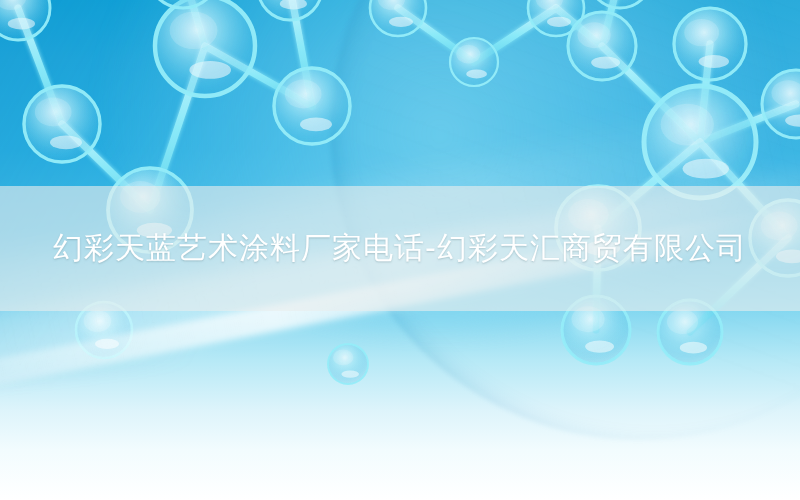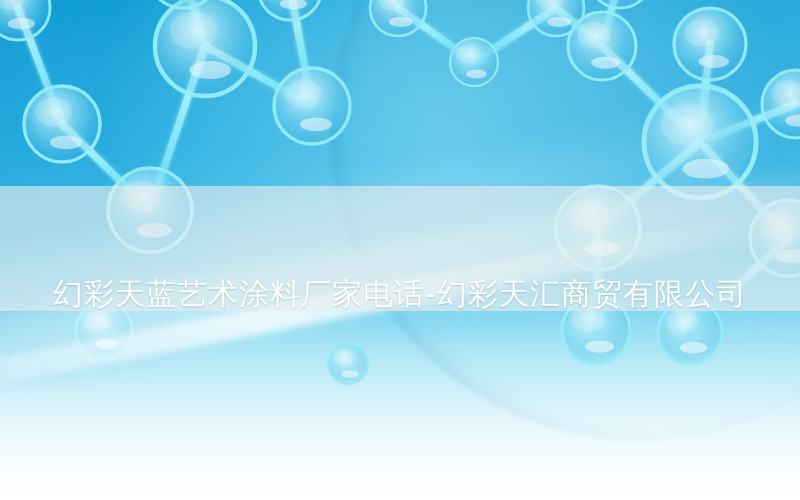--- a/index.html
+++ b/index.html
@@ -95,21 +95,20 @@
   
   .title{
     position:absolute;left:0;top:186px;width:800px;height:125px;
     display:flex;align-items:center;justify-content:center;
     color:#ffffff;
     font-size:30px;
     letter-spacing:1px;
     white-space:nowrap;
     font-family:"DejaVu Sans","Liberation Sans",sans-serif;
     text-shadow:0 1px 2px rgba(90,120,130,.35);
-    margin-top:46px;
   }
 </style>
 </head>
 <body>
 
 <div id="banner">
 
   <div class="sky"></div>
   <div class="wash-left"></div>
   <div class="glow-center"></div>

